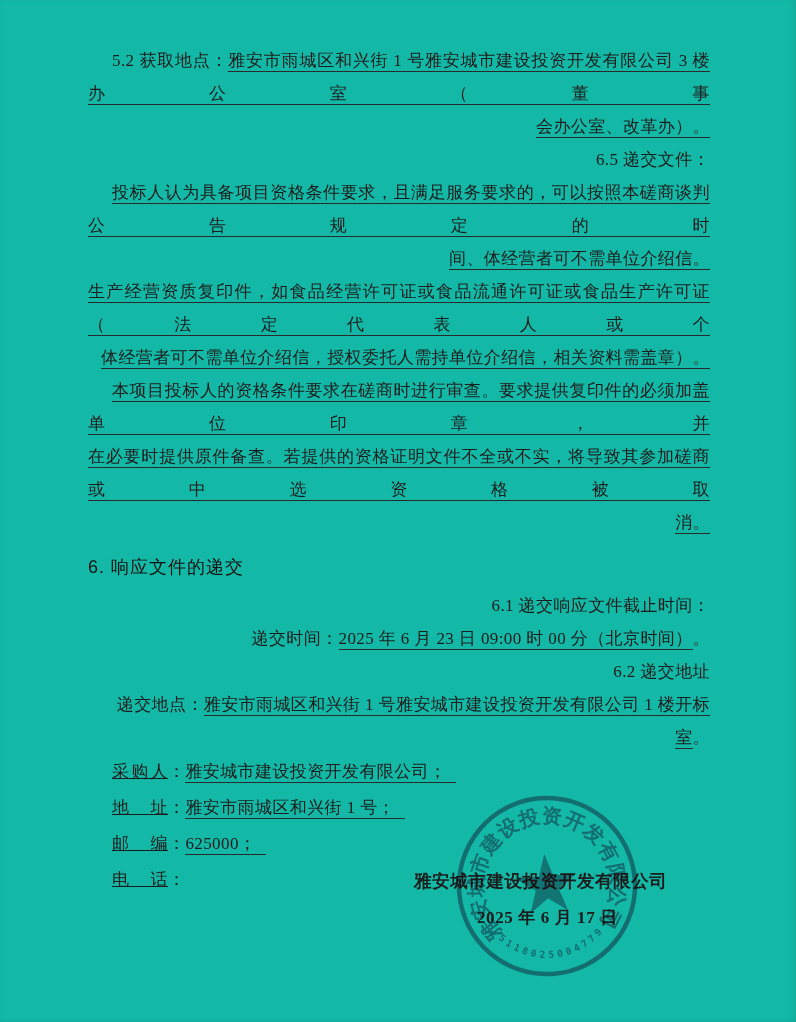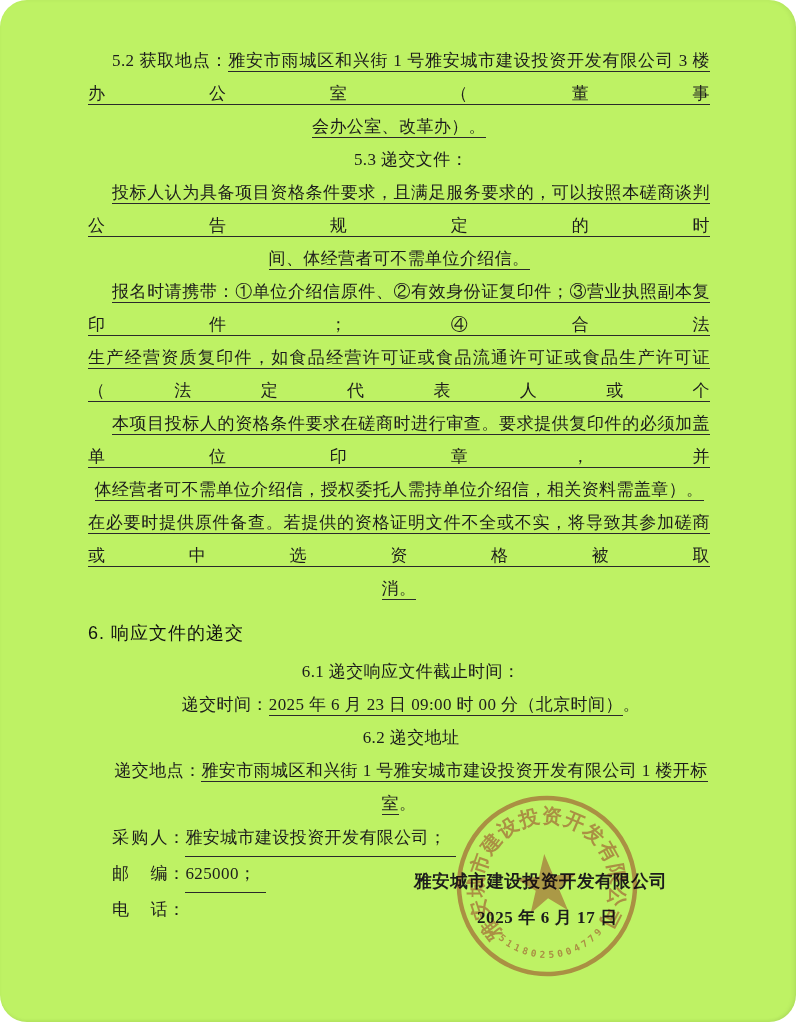--- a/index.html
+++ b/index.html
@@ -1,40 +1,39 @@
 <!DOCTYPE html>
 <html style="--seal-color: #df8199;"><head>
 <meta charset="utf-8">
 <style>
   html,body{margin:0;padding:0;}
   body{
     width:796px;height:1022px;background:#ffffff;position:relative;overflow:hidden;
     font-family:"Liberation Serif","DejaVu Serif",serif;color:#1c1c1c;
   }
   .page{
-    position:absolute;inset:0;background:#bef264;
+    position:absolute;inset:0;background:#14b8a6;
     box-shadow:inset -3px 0 4px rgba(0,0,0,.05), inset 0 -2px 3px rgba(0,0,0,.04);
-    border-radius:27px;
   }
   .doc{position:absolute;left:88px;top:44px;width:622px;}
   .doc p{margin:0;}
-  .bl{font-size:17px;line-height:33px;letter-spacing:.4px;text-align:center;}
+  .bl{font-size:17px;line-height:33px;letter-spacing:.4px;text-align:right;}
   .fill{text-align:justify;text-align-last:justify;}
   .ind{text-indent:24px;}
   .u{border-bottom:1.4px solid #2a2a2a;padding-bottom:1px;}
   h2{
     font-family:"Liberation Sans","DejaVu Sans",sans-serif;
     font-size:18px;font-weight:400;line-height:40px;margin:8px 0 2px;letter-spacing:1px;color:#111;
   }
   .contact{font-size:17px;line-height:36px;padding-left:24px;letter-spacing:.4px;}
   .clabel{
     display:inline-block;width:56px;vertical-align:top;
-    text-align:justify;text-align-last:justify;
+    text-align:justify;text-align-last:justify;text-decoration:underline;
   }
-  .cval{border-bottom:1.4px solid #2a2a2a;padding-bottom:9px;padding-right:10px;}
+  .cval{border-bottom:1.4px solid #2a2a2a;padding-bottom:1px;padding-right:10px;}
   .sig-company{position:absolute;left:414px;top:869px;font-size:17.5px;letter-spacing:.6px;font-weight:600;}
   .sig-date{position:absolute;left:477px;top:906px;font-size:17px;letter-spacing:.6px;font-weight:600;}
   .seal{
     position:absolute;left:451px;top:790px;width:192px;height:192px;
     opacity:.82;mix-blend-mode:multiply;transform:rotate(-5deg);
   }
   .seal-arc{
     font-family:"Liberation Sans","DejaVu Sans",sans-serif;
     font-size:20px;font-weight:700;letter-spacing:1px;fill:var(--seal-color,#df8199);
   }
@@ -45,43 +44,43 @@
 </style>
 </head>
 <body>
 
 <div class="page">
   <div class="doc">
 
     <p class="bl fill ind"><span>5.2 获取地点：</span><span class="u">雅安市雨城区和兴街 1 号雅安城市建设投资开发有限公司 3 楼办公室（董事</span></p>
     <p class="bl"><span class="u">会办公室、改革办）。</span></p>
 
-    <p class="bl ind">5.3 递交文件：</p>
+    <p class="bl ind">6.5 递交文件：</p>
 
     <p class="bl fill ind"><span class="u">投标人认为具备项目资格条件要求，且满足服务要求的，可以按照本磋商谈判公告规定的时</span></p>
     <p class="bl"><span class="u">间、体经营者可不需单位介绍信。</span></p>
 
-    <p class="bl fill ind"><span class="u">报名时请携带：①单位介绍信原件、②有效身份证复印件；③营业执照副本复印件；④合法</span></p>
     <p class="bl fill"><span class="u">生产经营资质复印件，如食品经营许可证或食品流通许可证或食品生产许可证（法定代表人或个</span></p>
+    <p class="bl"><span class="u">体经营者可不需单位介绍信，授权委托人需持单位介绍信，相关资料需盖章）。</span></p>
+
     <p class="bl fill ind"><span class="u">本项目投标人的资格条件要求在磋商时进行审查。要求提供复印件的必须加盖单位印章，并</span></p>
-
-    <p class="bl"><span class="u">体经营者可不需单位介绍信，授权委托人需持单位介绍信，相关资料需盖章）。</span></p>
     <p class="bl fill"><span class="u">在必要时提供原件备查。若提供的资格证明文件不全或不实，将导致其参加磋商或中选资格被取</span></p>
     <p class="bl"><span class="u">消。</span></p>
 
     <h2>6. 响应文件的递交</h2>
 
     <p class="bl ind">6.1 递交响应文件截止时间：</p>
     <p class="bl ind"><span>递交时间：</span><span class="u">2025 年 6 月 23 日 09:00 时 00 分（北京时间）</span><span>。</span></p>
 
     <p class="bl ind">6.2 递交地址</p>
     <p class="bl ind"><span>递交地点：</span><span class="u">雅安市雨城区和兴街 1 号雅安城市建设投资开发有限公司 1 楼开标室</span><span>。</span></p>
 
 
     <p class="contact"><span class="clabel">采购人</span>：<span class="cval">雅安城市建设投资开发有限公司；</span><span></span></p>
+    <p class="contact"><span class="clabel">地址</span>：<span class="cval">雅安市雨城区和兴街 1 号；</span><span></span></p>
     <p class="contact"><span class="clabel">邮编</span>：<span class="cval">625000；</span><span></span></p>
     <p class="contact"><span class="clabel">电话</span>：</p>
   </div>
 
   <div class="sig-company">雅安城市建设投资开发有限公司</div>
   <div class="sig-date">2025 年 6 月 17 日</div>
 
   <svg class="seal" viewBox="0 0 192 192" aria-hidden="true">
     <defs>
       <path id="arcTop" d="M 43.2 132.9 A 64 64 0 1 1 148.8 132.9" fill="none"></path>

